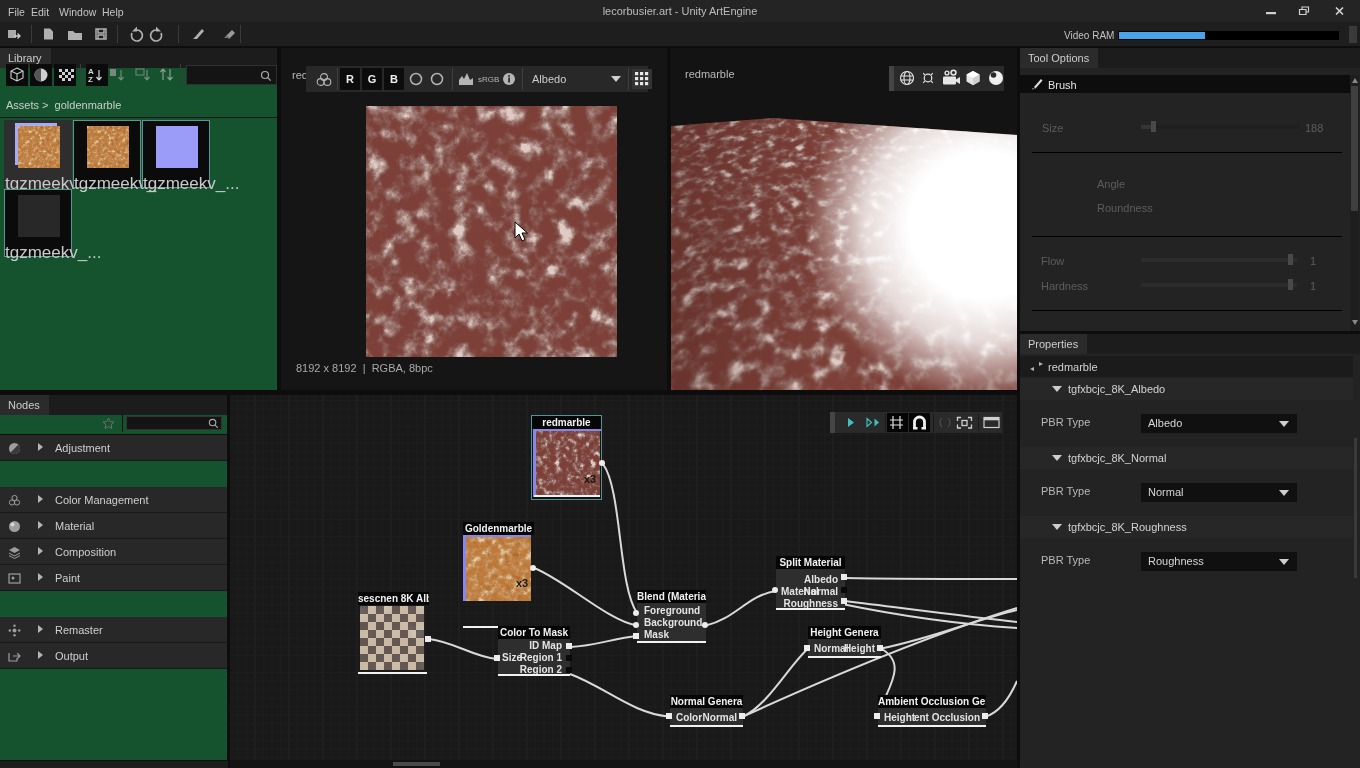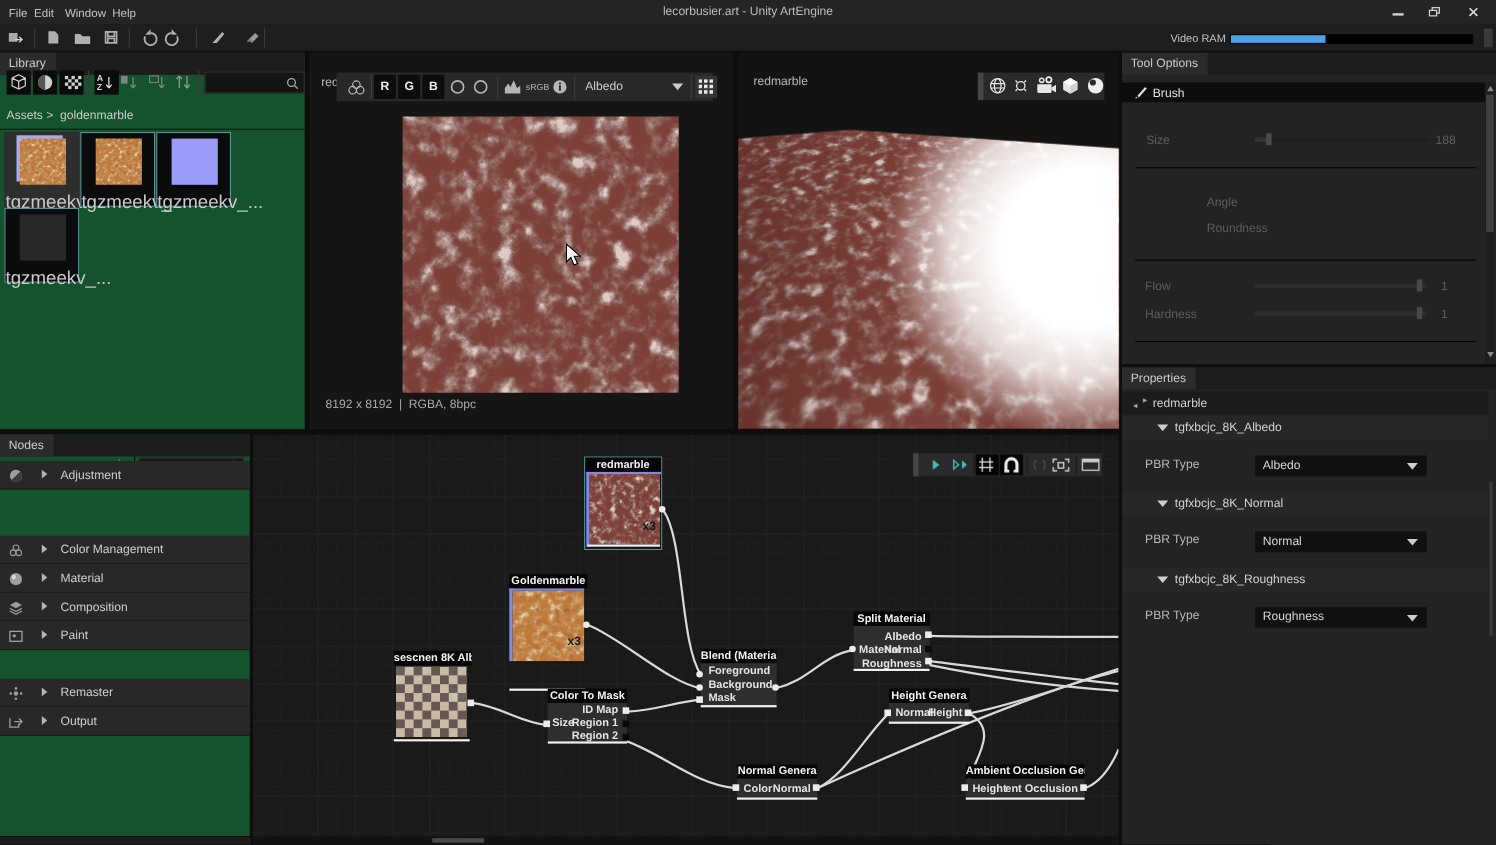--- a/index.html
+++ b/index.html
@@ -231,21 +231,21 @@
     <svg class="abs" style="left:102px;top:22px" width="13" height="13" viewBox="0 0 13 13">
       <path d="M6.5 1 l1.6 3.6 3.9.4 -2.9 2.6 .8 3.9 -3.4 -2 -3.4 2 .8 -3.9 -2.9 -2.6 3.9 -.4 z" fill="none" stroke="#6e6e6e" stroke-width="1"></path>
     </svg>
     <div class="abs" style="left:122px;top:19px;width:1px;height:18px;background:#101010"></div>
     <div class="abs" style="left:126px;top:21px;width:96px;height:14px;background:#141414;border:1px solid #333"></div>
     <svg class="abs" style="left:208px;top:23px" width="11" height="11" viewBox="0 0 12 12">
       <circle cx="5" cy="5" r="3.5" fill="none" stroke="#aaa" stroke-width="1.2"></circle>
       <path d="M7.7 7.7 l3 3" stroke="#aaa" stroke-width="1.2"></path>
     </svg>
     <div class="abs" style="left:0;top:39px;width:227px;height:1px;background:#101010"></div>
-    <div class="nrow" style="top:24px">
+    <div class="nrow" style="top:40px">
         <span class="arr"></span>
         <span class="nt">Adjustment</span>
       <svg class="abs" style="left:8px;top:7px" width="13" height="13" viewBox="0 0 13 13">
           <circle cx="6.5" cy="6.5" r="5.5" fill="#9e9e9e"></circle>
           <path d="M2.6 10.4 a5.5 5.5 0 0 0 7.8 -7.8 z" fill="#3a3a3a"></path>
         </svg>
     </div>
     <div class="nrow" style="top:92px">
         <span class="arr"></span>
         <span class="nt">Color Management</span>

